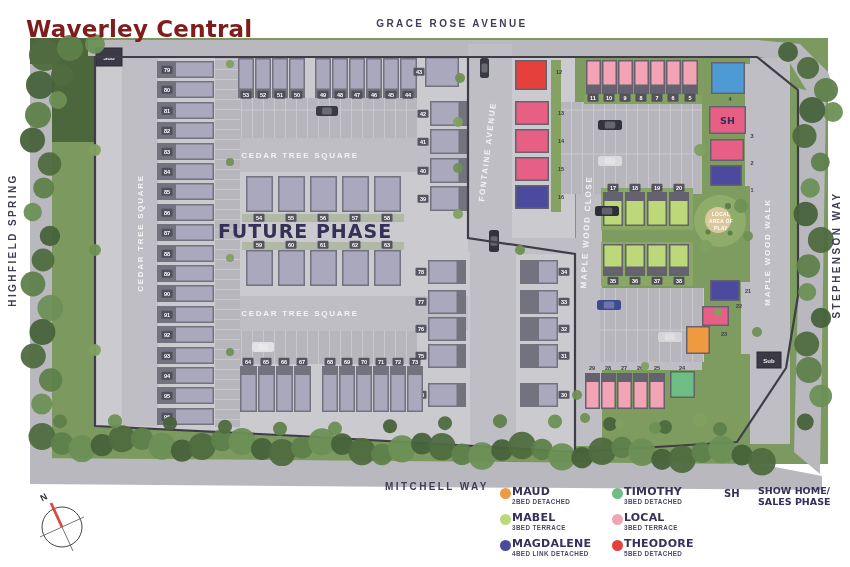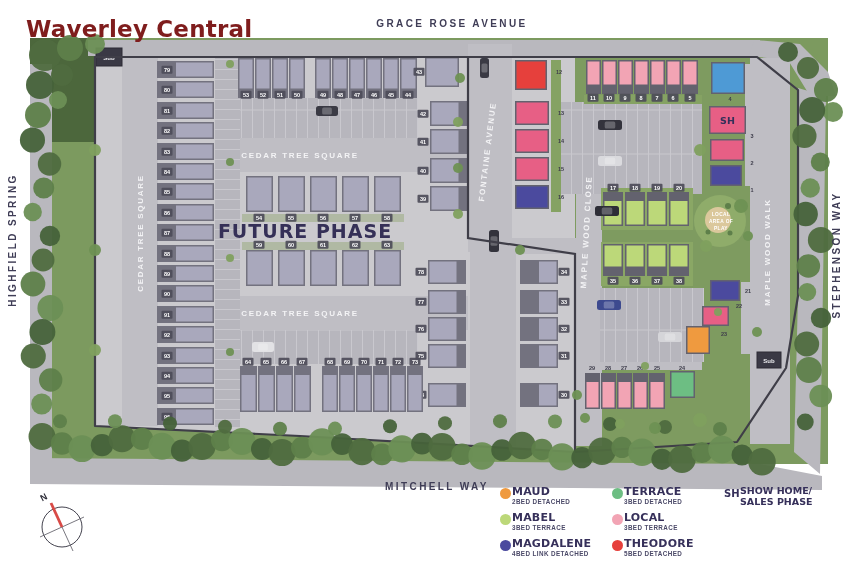--- a/index.html
+++ b/index.html
@@ -15,21 +15,21 @@
   .plot-num-d{font-weight:700;font-size:5.5px;fill:#3E3D4B;}
   .sub-lab{font-weight:700;font-size:6px;fill:#ECECEF;}
   .sh-lab{font-family:"DejaVu Sans",sans-serif;font-weight:800;font-size:9.5px;fill:#35305A;}
   .n-lab{font-weight:700;font-size:9px;fill:#2F2E3A;}
   .legend{position:absolute;left:500px;top:486px;width:348px;}
   .legend-grid{display:grid;grid-template-columns:112px 112px 124px;grid-template-rows:repeat(3,26px);grid-auto-flow:column;}
   .legend-item{display:flex;gap:1px;align-items:flex-start;}
   .dot{width:11px;height:11px;border-radius:50%;margin-top:2px;flex:none;}
   .sh-sym{width:15px;font:800 10px "DejaVu Sans",sans-serif;color:#36305A;margin-top:2px;flex:none;}
   .lname{font:700 11px "DejaVu Sans",sans-serif;color:#36305A;letter-spacing:.2px;line-height:1.04;}
-  .lname-sm{font:700 9.5px "DejaVu Sans",sans-serif;color:#36305A;line-height:1.15;}
+  .lname-sm{font:700 9.5px "DejaVu Sans",sans-serif;color:#36305A;line-height:1.15;margin-left:18px;}
   .ldesc{font:700 6.3px "Liberation Sans",sans-serif;color:#4B4968;letter-spacing:.4px;margin-top:1px;}
 </style>
 </head>
 <body>
 
 <div class="page">
 
   <svg width="850" height="567" viewBox="0 0 850 567">
     <defs>
       <pattern id="stallsV" width="11" height="44" patternUnits="userSpaceOnUse">
@@ -867,21 +867,21 @@
         <div class="legend-item">
           <span class="dot" style="background: rgb(75, 74, 158);"></span>
           <div>
             <div class="lname">MAGDALENE</div>
             <div class="ldesc">4BED LINK DETACHED</div>
           </div>
         </div>
         <div class="legend-item">
           <span class="dot" style="background: rgb(109, 190, 131);"></span>
           <div>
-            <div class="lname">TERRACE</div>
+            <div class="lname">TIMOTHY</div>
             <div class="ldesc">3BED DETACHED</div>
           </div>
         </div>
         <div class="legend-item">
           <span class="dot" style="background: rgb(242, 164, 180);"></span>
           <div>
             <div class="lname">LOCAL</div>
             <div class="ldesc">3BED TERRACE</div>
           </div>
         </div>

